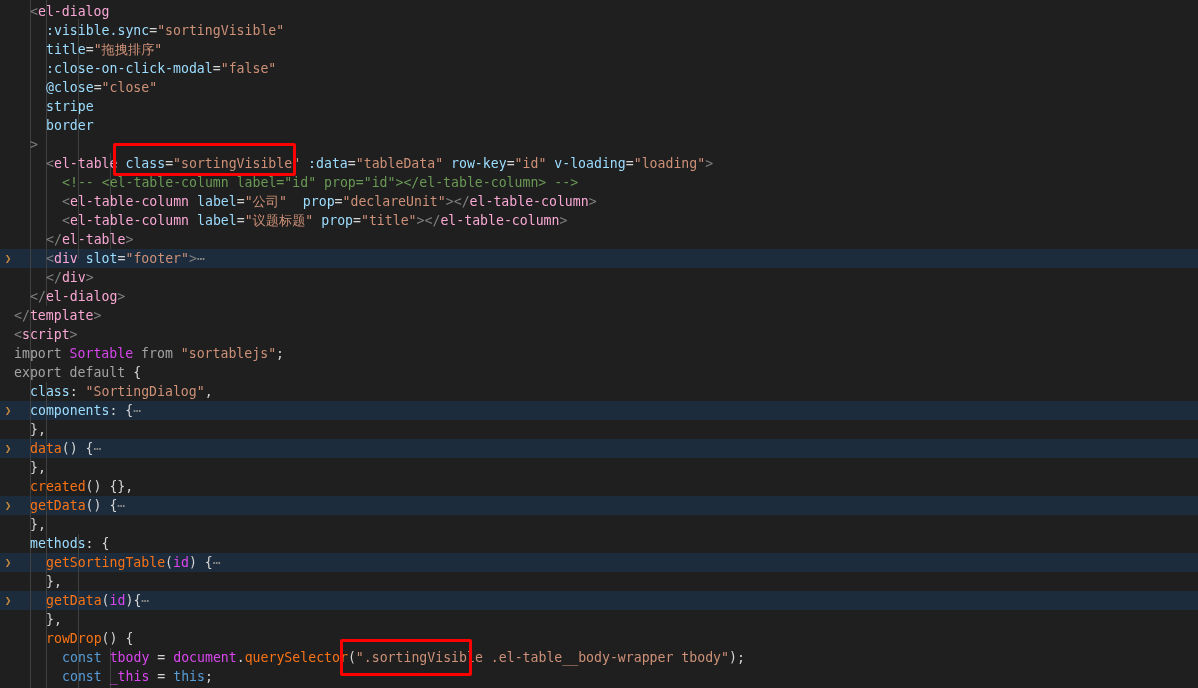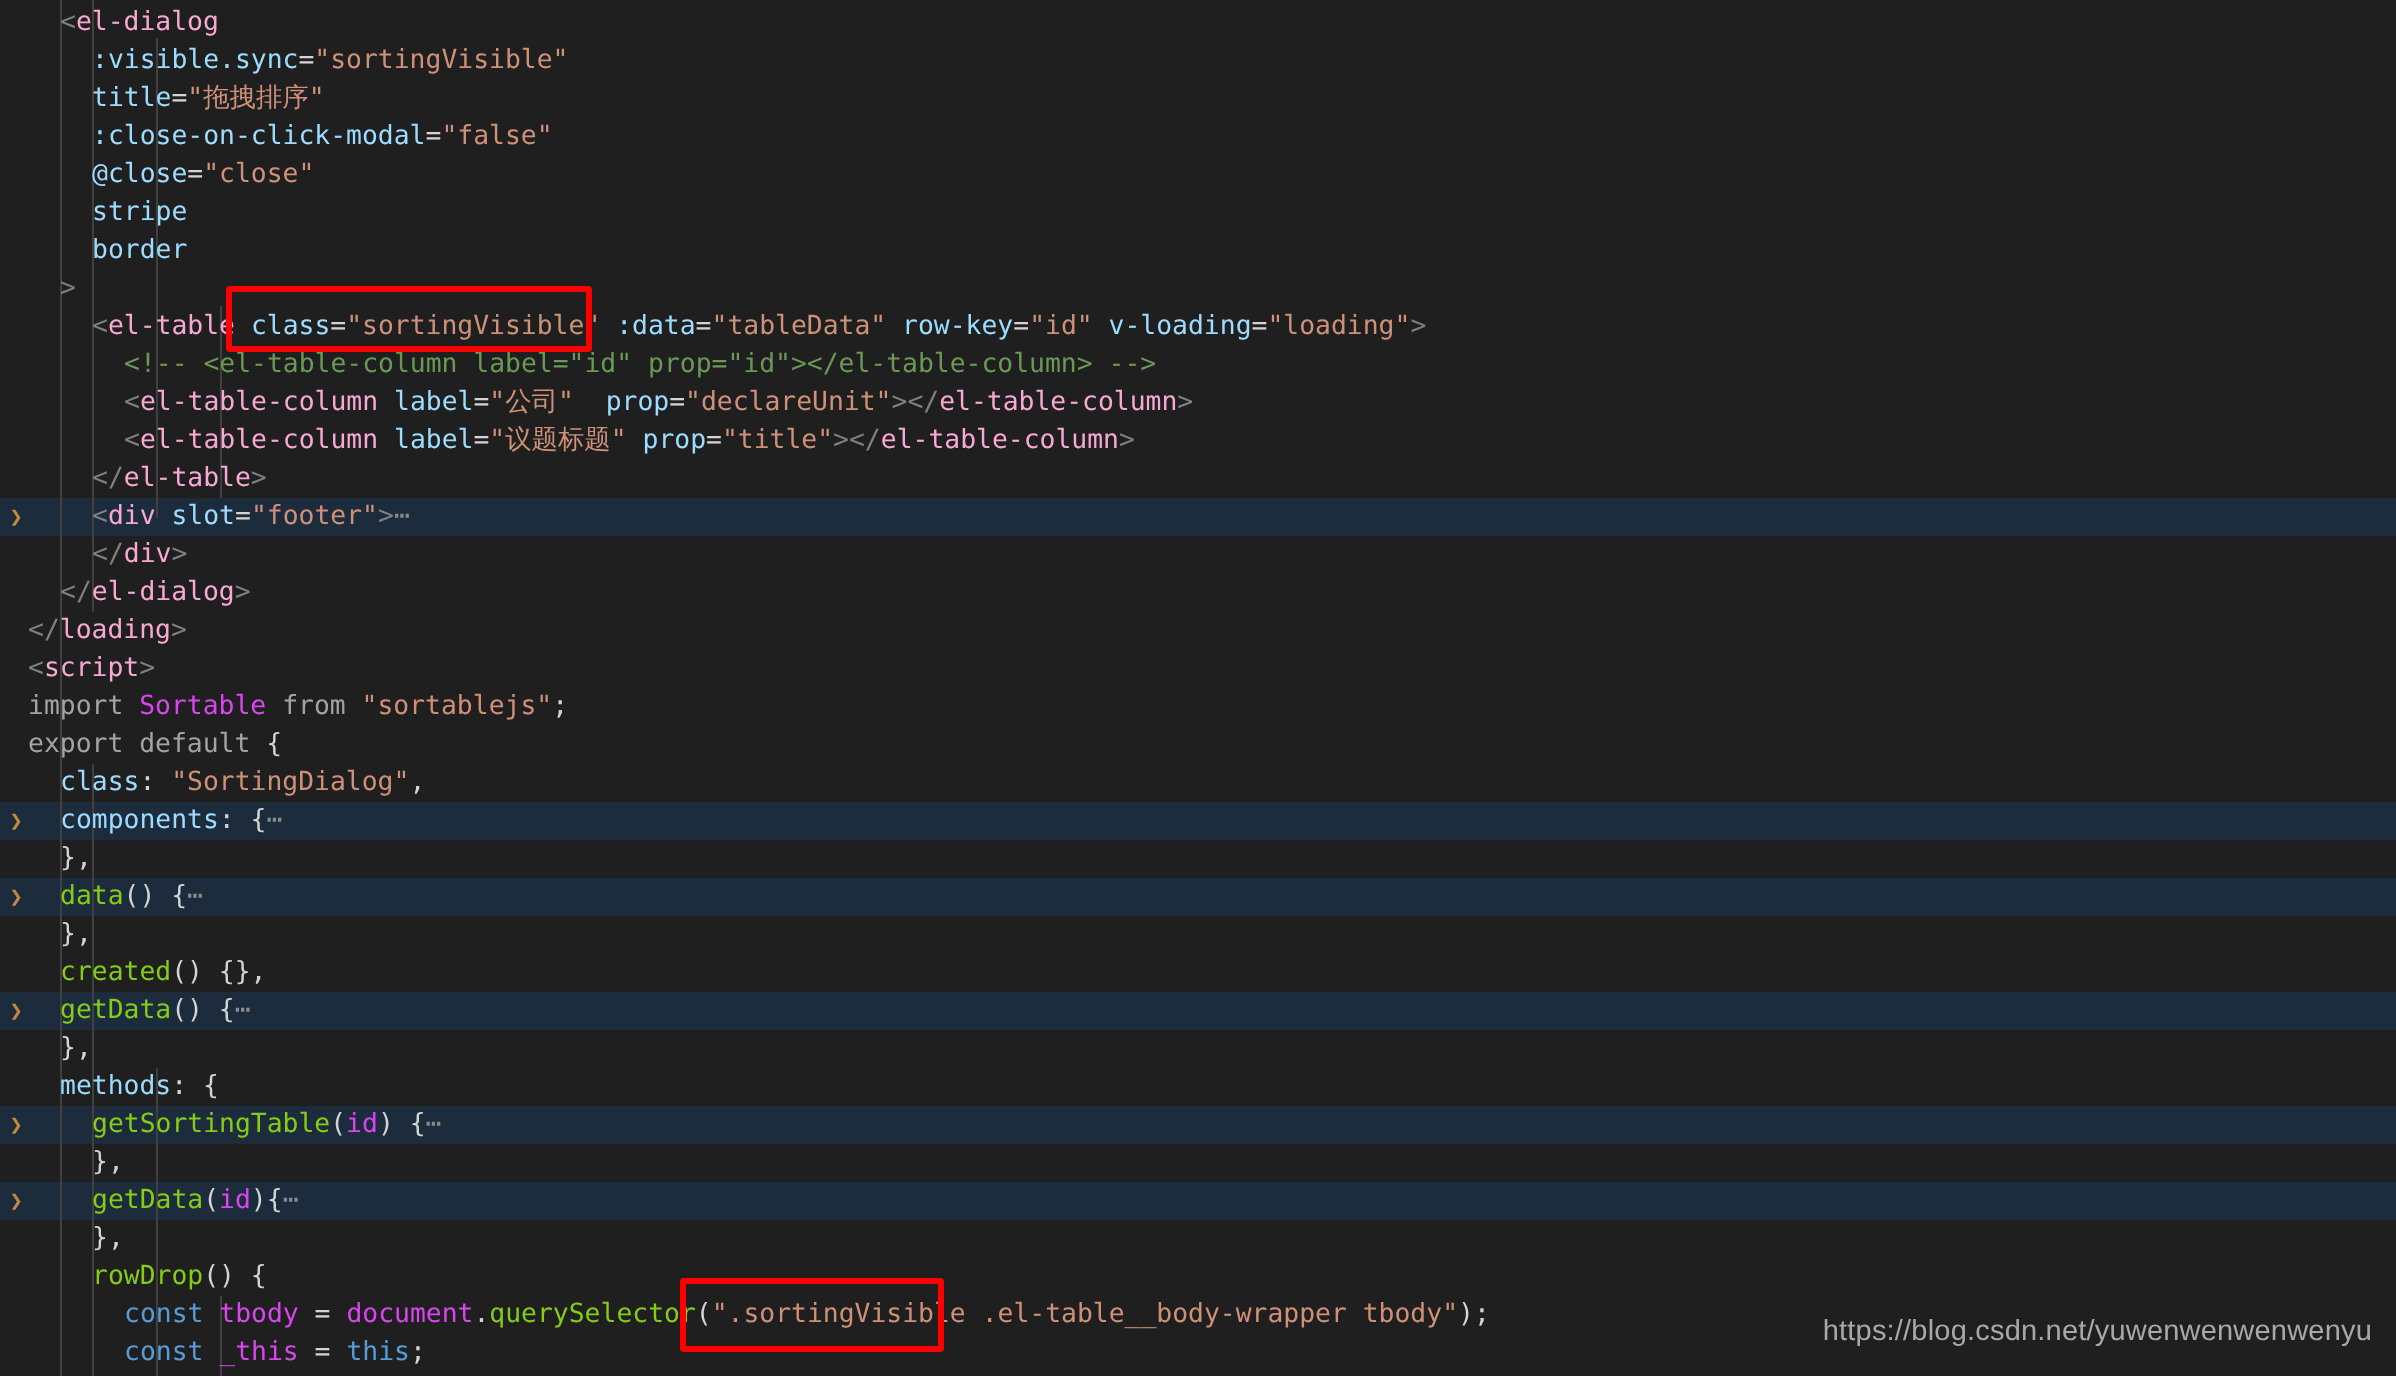--- a/index.html
+++ b/index.html
@@ -67,21 +67,21 @@
   }
 
   
   .tag      { color: #f9a8d4; }
   .punct    { color: #808080; }
   .attr     { color: #9cdcfe; }
   .str      { color: #ce9178; }
   .comment  { color: #6a9955; }
   .kw       { color: #a3a3a3; }
   .kw2      { color: #569cd6; }
-  .fn       { color: #84cc16; }
+  .fn       { color: #f97316; }
   .prop     { color: #9cdcfe; }
   .var      { color: #d946ef; }
   .plain    { color: #d4d4d4; }
   .ellipsis { color: #8a8a8a; }
   .bracket  { color: #d4d4d4; }
 
   
   .annot {
     position: absolute;
     border: 3px solid #fe0000;
@@ -156,21 +156,21 @@
     <div class="line" style="top:211px; left:62px"><span class="punct">&lt;</span><span class="tag">el-table-column</span><span class="plain"> </span><span class="attr">label</span><span class="plain">=</span><span class="str">"议题标题"</span><span class="plain"> </span><span class="attr">prop</span><span class="plain">=</span><span class="str">"title"</span><span class="punct">&gt;&lt;/</span><span class="tag">el-table-column</span><span class="punct">&gt;</span></div>
 
     <div class="line" style="top:230px; left:46px"><span class="punct">&lt;/</span><span class="tag">el-table</span><span class="punct">&gt;</span></div>
 
     <div class="line" style="top:249px; left:46px"><span class="punct">&lt;</span><span class="tag">div</span><span class="plain"> </span><span class="attr">slot</span><span class="plain">=</span><span class="str">"footer"</span><span class="punct">&gt;</span><span class="ellipsis">⋯</span></div>
 
     <div class="line" style="top:268px; left:46px"><span class="punct">&lt;/</span><span class="tag">div</span><span class="punct">&gt;</span></div>
 
     <div class="line" style="top:287px; left:30px"><span class="punct">&lt;/</span><span class="tag">el-dialog</span><span class="punct">&gt;</span></div>
 
-    <div class="line" style="top:306px; left:14px"><span class="punct">&lt;/</span><span class="tag">loading</span><span class="punct">&gt;</span></div>
+    <div class="line" style="top:306px; left:14px"><span class="punct">&lt;/</span><span class="tag">template</span><span class="punct">&gt;</span></div>
 
     <div class="line" style="top:325px; left:14px"><span class="punct">&lt;</span><span class="tag">script</span><span class="punct">&gt;</span></div>
 
     <div class="line" style="top:344px; left:14px"><span class="kw">import</span><span class="plain"> </span><span class="var">Sortable</span><span class="plain"> </span><span class="kw">from</span><span class="plain"> </span><span class="str">"sortablejs"</span><span class="plain">;</span></div>
 
     <div class="line" style="top:363px; left:14px"><span class="kw">export</span><span class="plain"> </span><span class="kw">default</span><span class="plain"> </span><span class="bracket">{</span></div>
 
     <div class="line" style="top:382px; left:30px"><span class="prop">class</span><span class="plain">: </span><span class="str">"SortingDialog"</span><span class="plain">,</span></div>
 
     <div class="line" style="top:401px; left:30px"><span class="prop">components</span><span class="plain">: </span><span class="bracket">{</span><span class="ellipsis">⋯</span></div>
@@ -202,15 +202,14 @@
     <div class="line" style="top:648px; left:62px"><span class="kw2">const</span><span class="plain"> </span><span class="var">tbody</span><span class="plain"> = </span><span class="var">document</span><span class="plain">.</span><span class="fn">querySelector</span><span class="plain">(</span><span class="str">".sortingVisible .el-table__body-wrapper tbody"</span><span class="plain">);</span></div>
 
     <div class="line" style="top:667px; left:62px"><span class="kw2">const</span><span class="plain"> </span><span class="var">_this</span><span class="plain"> = </span><span class="kw2">this</span><span class="plain">;</span></div>
 
   </div>
 
   <div class="annot" style="left:113px; top:143px; width:183px; height:33px"></div>
 
   <div class="annot" style="left:340px; top:639px; width:132px; height:37px"></div>
 
-  <div id="watermark">https://blog.csdn.net/yuwenwenwenwenyu</div>
 
 </div>
 
 </body></html>

